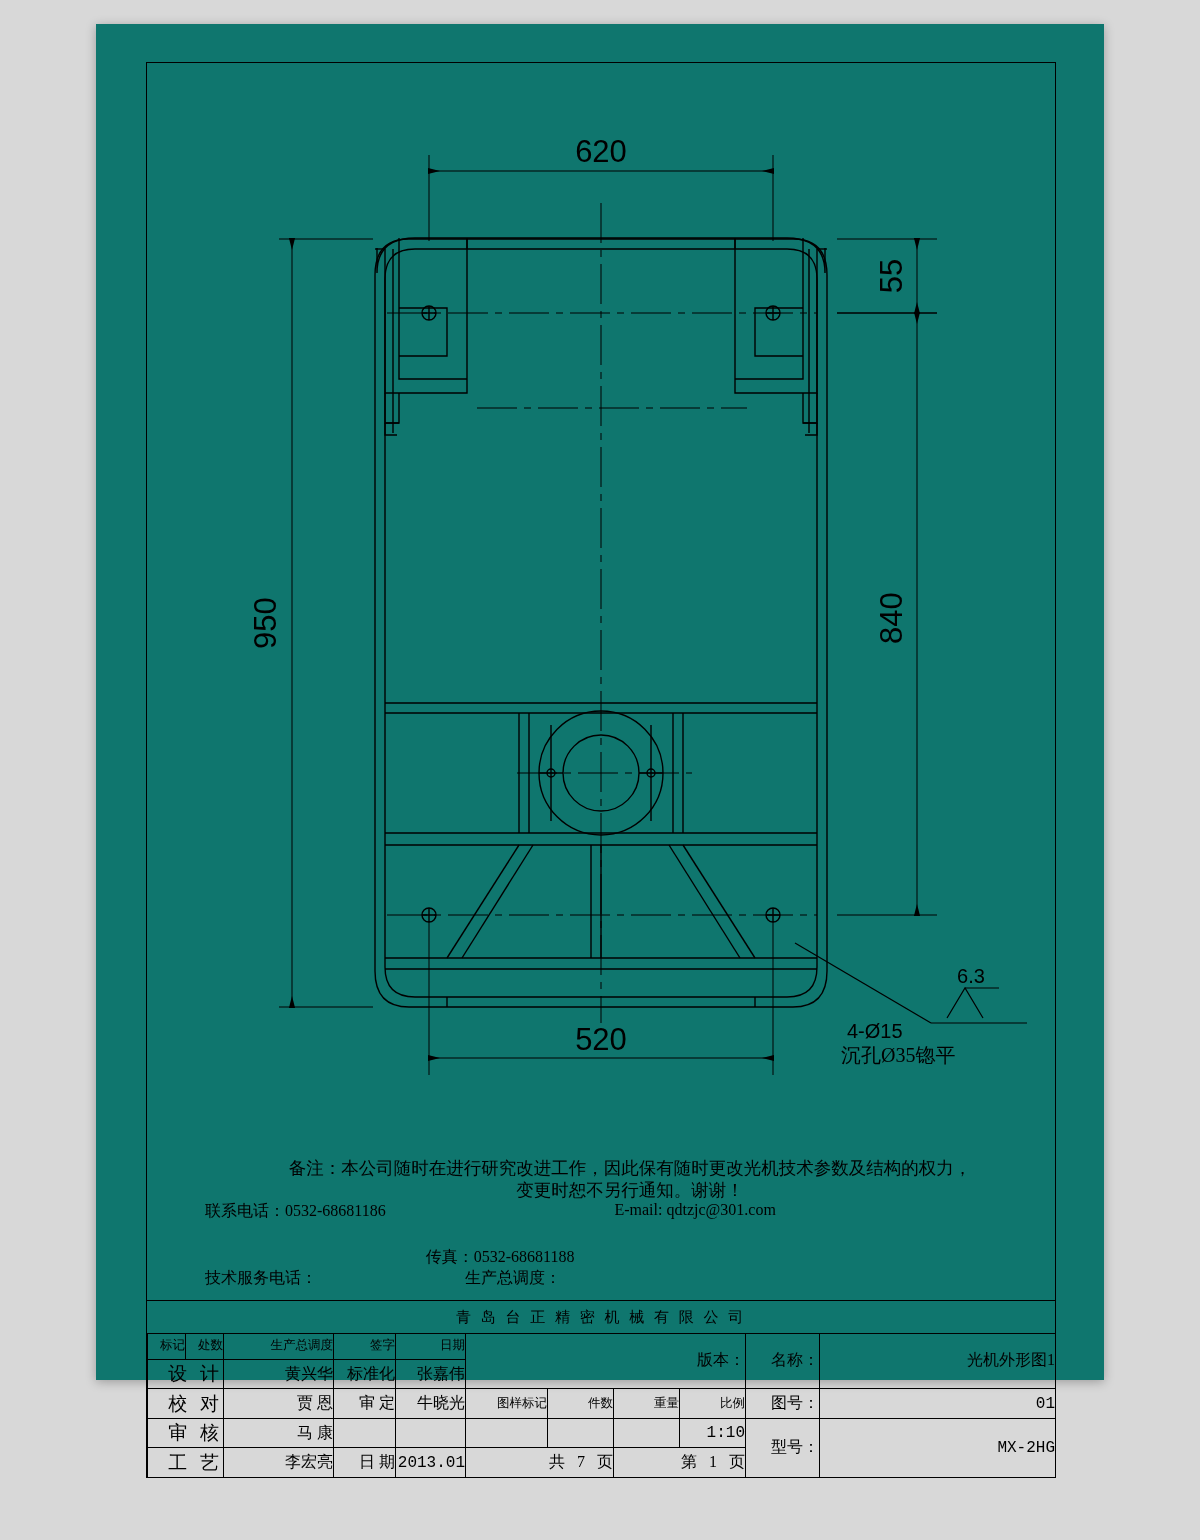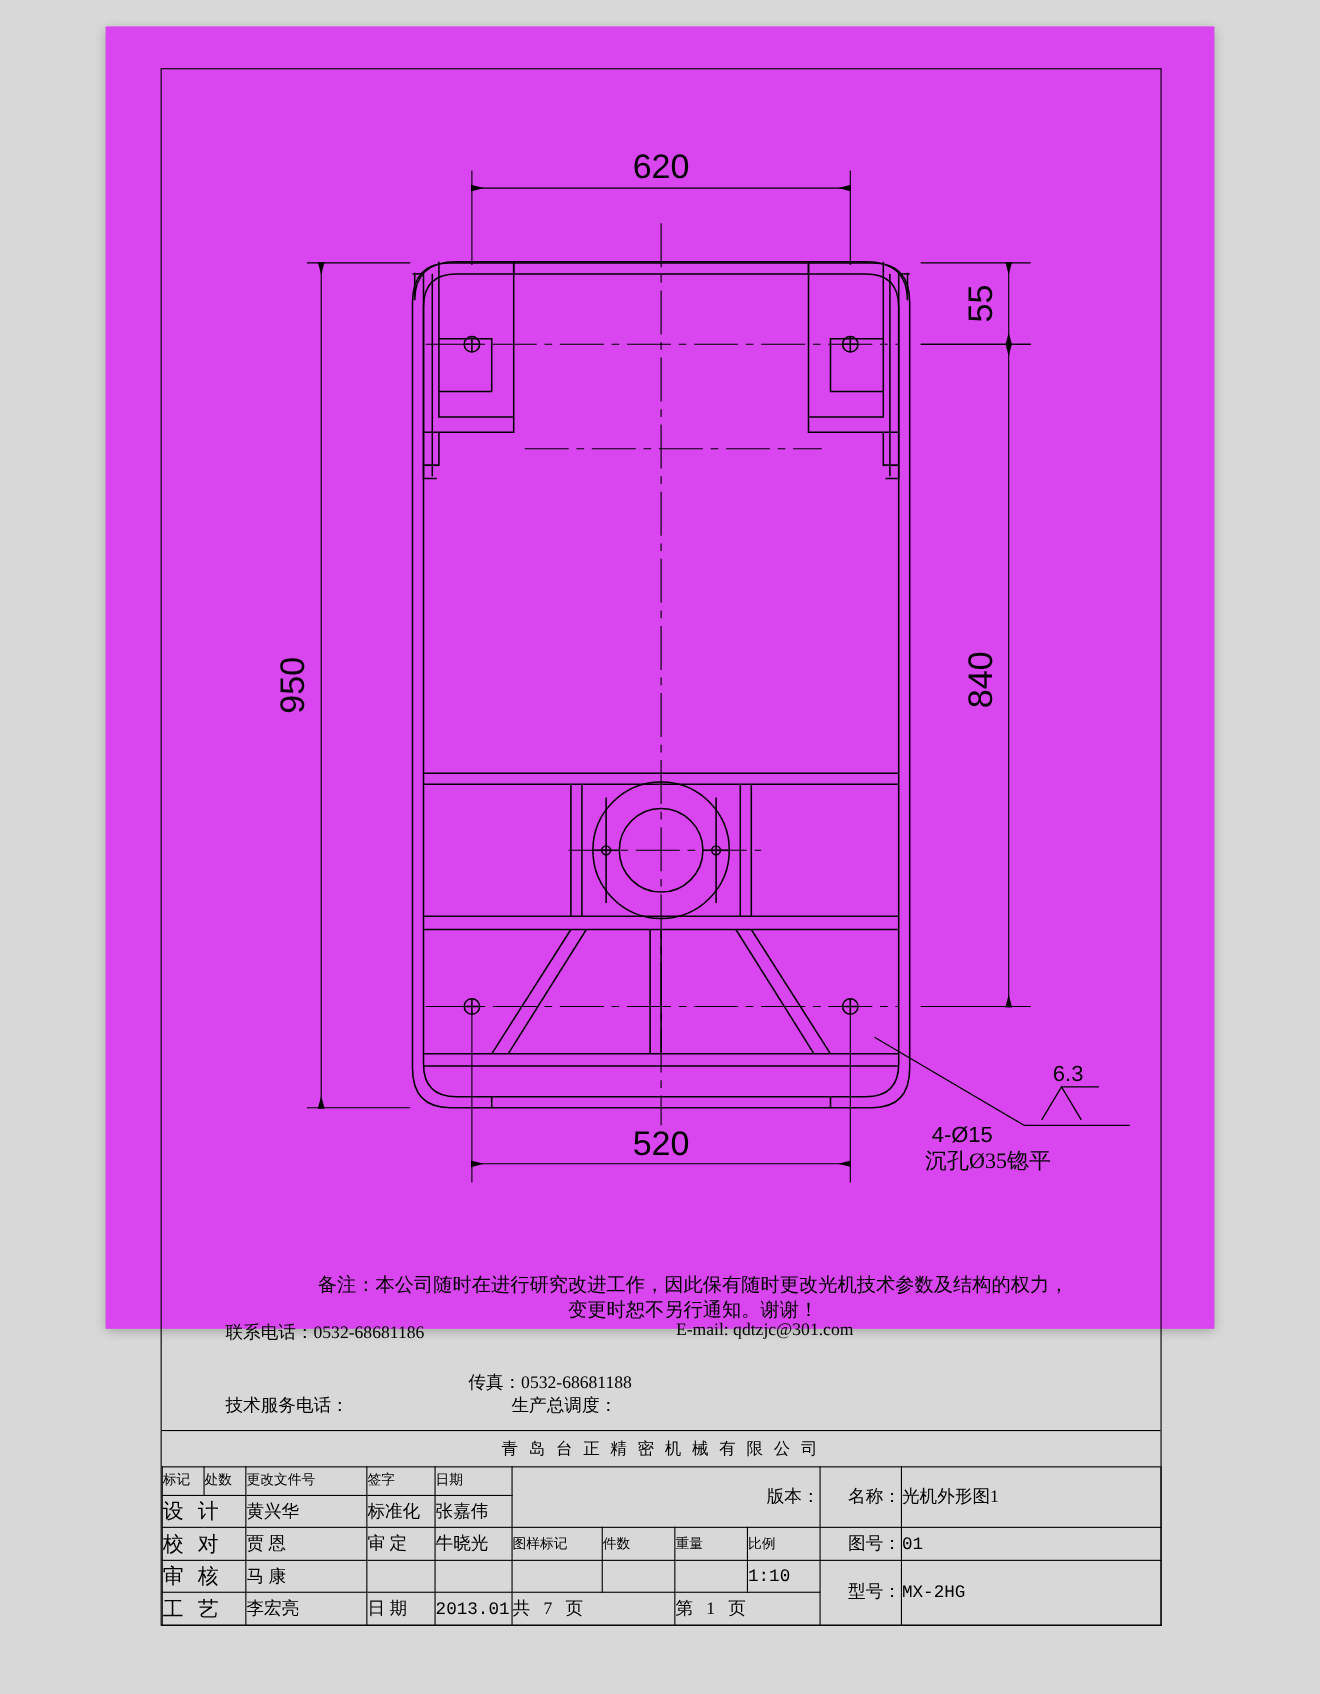--- a/index.html
+++ b/index.html
@@ -6,22 +6,22 @@
   body{font-family:"Liberation Sans", sans-serif;}
   .page{
     position:relative;
     width:1200px;height:1540px;
     background:#d8d8d8;
     overflow:hidden;
   }
   .sheet{
     position:absolute;
     left:96px;top:24px;
-    width:1008px;height:1184px;
-    background:#d946ef;
+    width:1008px;height:1356px;
+    background:#0f766e;
     box-shadow:0 2px 10px rgba(0,0,0,0.28);
   }
   .frame{
     position:absolute;
     left:50px;top:38px;
     width:910px;height:1416px;
     border:1px solid #000;
     box-sizing:border-box;
   }
   
@@ -78,21 +78,21 @@
     color:#000;
   }
   .tb-table{
     border-collapse:collapse;
     width:908px;
     height:145px;
     table-layout:fixed;
   }
   .tb-table td{
     border:1px solid #000;
-    text-align:left;
+    text-align:right;
     vertical-align:middle;
     font-size:16px;
     padding:0;
   }
   .tb-table td.small{font-size:12.5px;}
   .tb-table td.lbl{font-size:19px;letter-spacing:4px;}
   .tb-table td.left{text-align:right;padding-left:8px;}
   .tb-table td.mono{font-family:"Liberation Mono", monospace;font-size:16px;}
   .noborder-top{border-top:none !important;}
   .bigname{font-size:17px;}
@@ -294,21 +294,21 @@
               <col style="width:66px">
               <col style="width:66px">
             <col style="width:74px">
               <col style="width:236px">
           </colgroup>
 
           <tbody>
               <tr style="height:24px">
             <td class="small noborder-top">标记</td>
             <td class="small noborder-top">处数</td>
-            <td class="small noborder-top">更改文件号</td>
+            <td class="small noborder-top">生产总调度</td>
             <td class="small noborder-top">签字</td>
             <td class="small noborder-top">日期</td>
 
             <td class="left noborder-top" colspan="4" rowspan="2">版本：</td>
 
             <td class="left noborder-top" rowspan="2">名称：</td>
             <td class="noborder-top bigname" rowspan="2">光机外形图1</td>
           </tr>
 
           <tr style="height:24px">

